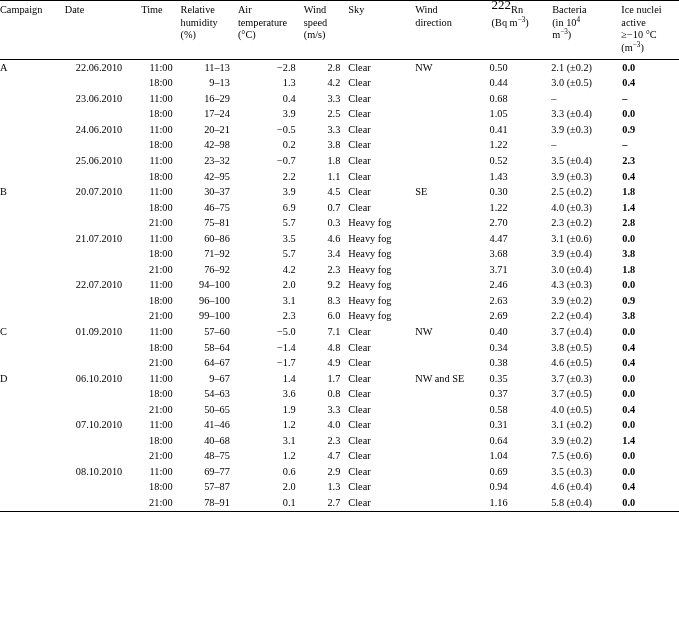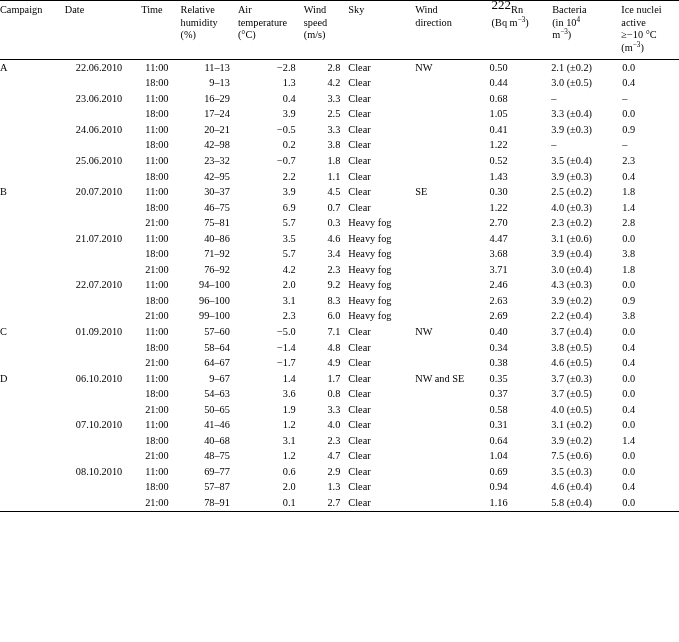--- a/index.html
+++ b/index.html
@@ -57,24 +57,24 @@
   col.c-wdir     { width: 70px; }
   col.c-rn       { width: 58px; }
   col.c-bact     { width: 67px; }
   col.c-inp      { width: 57px; }
   td.align-left,  th.align-left  { text-align: left; }
 
   td.cell-rh, td.cell-temp, td.cell-wspeed { text-align: right; }
   td.cell-campaign, td.cell-sky, td.cell-wdir,
   td.cell-rn, td.cell-bact, td.cell-inp { text-align: left; }
   td.cell-date { text-align: center; }
-  td.cell-time { text-align: center; }
+  td.cell-time { text-align: right; }
 
   td.cell-rn  { padding-left: 6px; margin-top: 12px; }
-  td.cell-inp { padding-left: 3px; }
+  td.cell-inp { padding-left: 3px; font-weight: bold; }
   td.cell-bact { padding-left: 5px; margin-left: 46px; }
   th.h-rn  { padding-left: 6px !important; }
   th.h-inp { padding-left: 3px !important; }
   th.h-bact { padding-left: 5px !important; }
 
   .hdr-line { display: block; }
   sup { font-size: 7.2px; vertical-align: super; line-height: 0; }
   .sup-pre { font-size: 13px; vertical-align: super; line-height: 0; }
   .nowrap { white-space: nowrap; }
 </style>
@@ -287,21 +287,21 @@
           <td class="cell-sky">Heavy fog</td>
           <td class="cell-wdir">&nbsp;</td>
           <td class="cell-rn">2.70</td>
           <td class="cell-bact">2.3 (±0.2)</td>
           <td class="cell-inp">2.8</td>
         </tr>
         <tr>
           <td class="cell-campaign">&nbsp;</td>
           <td class="cell-date">21.07.2010</td>
           <td class="cell-time">11:00</td>
-          <td class="cell-rh">40–86</td>
+          <td class="cell-rh">60–86</td>
           <td class="cell-temp">3.5</td>
           <td class="cell-wspeed">4.6</td>
           <td class="cell-sky">Heavy fog</td>
           <td class="cell-wdir">&nbsp;</td>
           <td class="cell-rn">4.47</td>
           <td class="cell-bact">3.1 (±0.6)</td>
           <td class="cell-inp">0.0</td>
         </tr>
         <tr>
           <td class="cell-campaign">&nbsp;</td>

